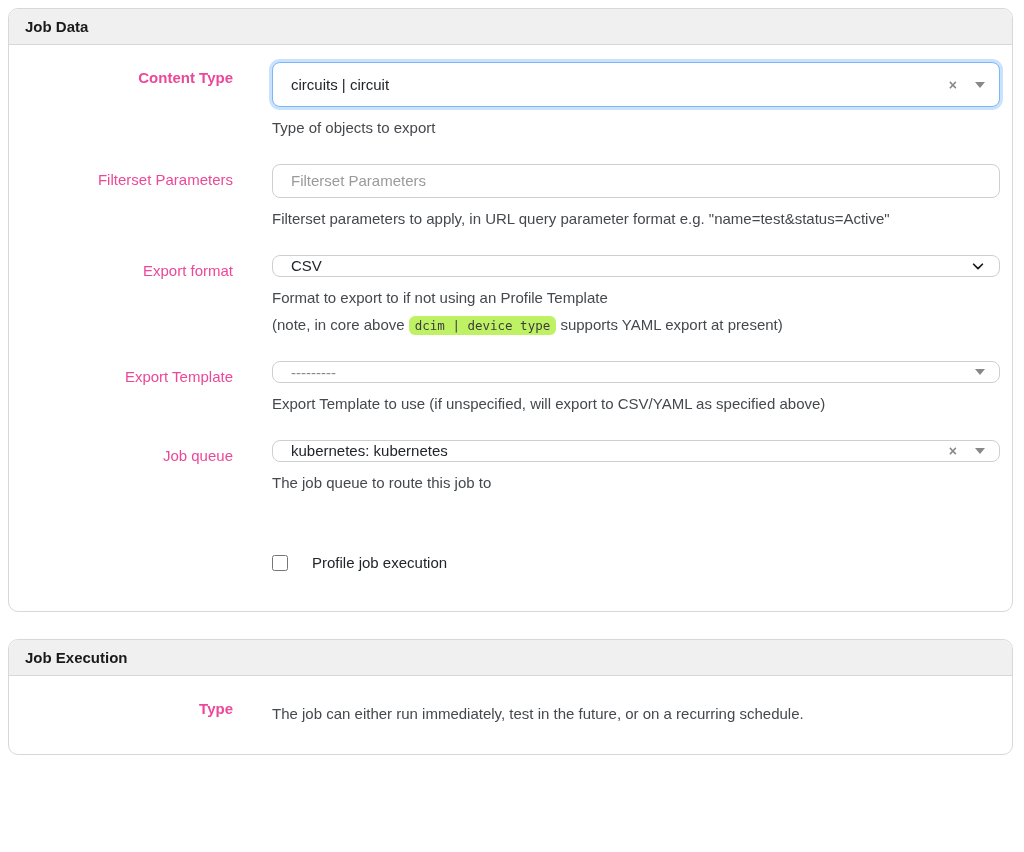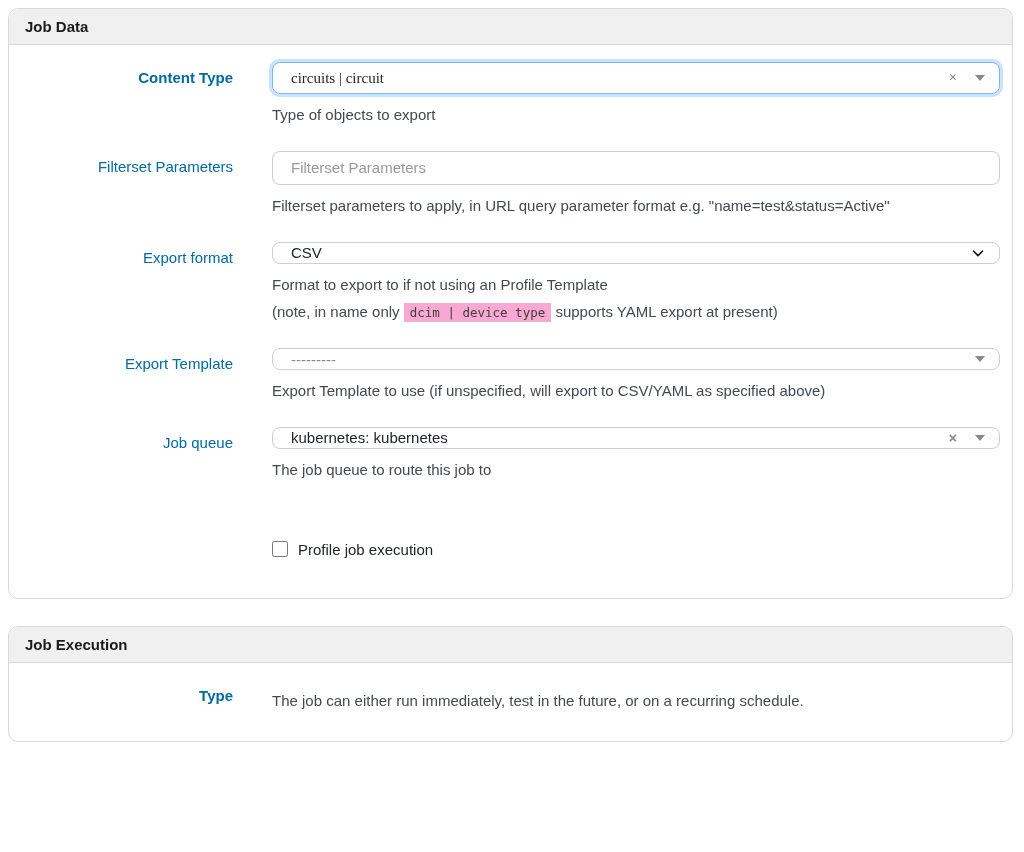--- a/index.html
+++ b/index.html
@@ -36,21 +36,21 @@
 
   
   .form-row { display: flex; margin-bottom: 25px; }
   .form-row:last-child { margin-bottom: 0; }
   .label-col {
     width: 263px;
     flex: 0 0 263px;
     text-align: right;
     padding-right: 39px;
     padding-top: 7px;
-    color: #0369a1;
+    color: #ec4899;
   }
   .label-col.required { font-weight: 700; }
   .control-col { flex: 1 1 auto; min-width: 0; }
 
   
   .ctrl {
     height: 22px;
     width: 100%;
     border: 1px solid #cfcfcf;
     border-radius: 8px;
@@ -58,22 +58,21 @@
     display: flex;
     align-items: center;
     padding: 0 14px 0 18px;
     cursor: pointer;
   }
   .ctrl .value { flex: 1 1 auto; color: #212529; white-space: nowrap; overflow: hidden; }
   .ctrl .value.muted { color: #8a8a8a; }
   .ctrl.focused {
     border-color: #7cb5f9;
     box-shadow: 0 0 0 3px rgba(13, 128, 245, 0.22);
-    height: 32px;
-    font-family: Liberation Serif, serif;
+    height: 45px;
   }
   .s2-clear {
     color: #888;
     font-weight: 700;
     font-size: 14px;
     margin-right: 18px;
     cursor: pointer;
     line-height: 1;
   }
   .s2-caret {
@@ -100,28 +99,28 @@
 
   .help-text {
     margin-top: 10px;
     color: #45494d;
     font-size: 15px;
     line-height: 1.45;
   }
   .help-text .code-pill {
     font-family: "DejaVu Sans Mono", monospace;
     font-size: 12.5px;
-    background: #f9a8d4;
+    background: #bef264;
     color: #3d3d3d;
-    border-radius: 0;
+    border-radius: 6px;
     padding: 2px 6px;
   }
 
   
-  .checkbox-row { display: flex; align-items: center; gap: 10px; margin-top: 35px; }
+  .checkbox-row { display: flex; align-items: flex-end; gap: 24px; margin-top: 35px; }
   .checkbox-row input[type="checkbox"] {
     width: 16px; height: 16px; margin: 0;
     accent-color: #0d80f5;
   }
 </style>
 </head>
 <body>
 
 <div class="page">
 
@@ -155,21 +154,21 @@
           <div class="ctrl">
             <span class="value">CSV</span>
             <span class="native-caret">
               <svg width="14" height="14" viewBox="0 0 16 16">
                 <path d="M3 6 L8 11 L13 6" fill="none" stroke="#1a1a1a" stroke-width="2" stroke-linecap="round" stroke-linejoin="round"></path>
               </svg>
             </span>
           </div>
           <div class="help-text">Format to export to if not using an Profile Template</div>
           <div class="help-text" style="margin-top:6px">
-            <span>(note, in name only </span><span class="code-pill">dcim | device type</span><span> supports YAML export at present)</span>
+            <span>(note, in core above </span><span class="code-pill">dcim | device type</span><span> supports YAML export at present)</span>
           </div>
         </div>
       </div>
 
       <div class="form-row">
         <div class="label-col">Export Template</div>
         <div class="control-col">
           <div class="ctrl">
             <span class="value muted">---------</span>
             <span class="s2-caret"></span>

